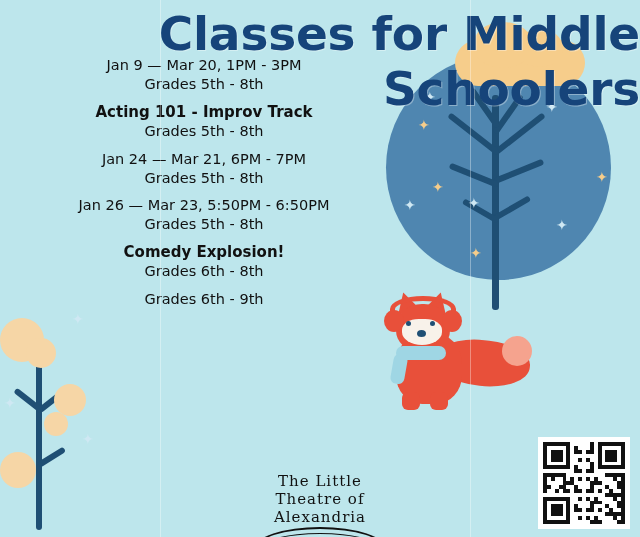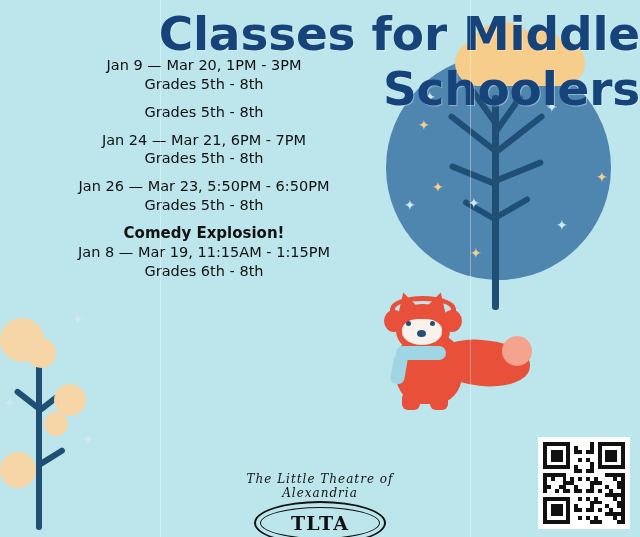--- a/index.html
+++ b/index.html
@@ -285,23 +285,22 @@
     position: absolute;
     left: 245px;
     top: 472px;
     width: 150px;
     height: 58px;
     color: #111;
     text-align: center;
   }
   .logo-arc {
     font-family: "DejaVu Serif", serif;
-    font-size: 12px;
+    font-size: 15px;
     letter-spacing: 1px;
-    font-style: italic;
   }
   .logo-oval {
     margin: 1px auto 0;
     width: 128px;
     height: 40px;
     border: 2px solid #111;
     border-radius: 50%;
     position: relative;
     overflow: hidden;
   }
@@ -419,43 +418,47 @@
   <div class="title">Classes for Middle Schoolers</div>
 
   <div class="classes">
 
     <div class="class-block">
       <div class="class-line">Jan 9 — Mar 20, 1PM - 3PM</div>
       <div class="class-line">Grades 5th - 8th</div>
     </div>
 
     <div class="class-block">
+      <div class="class-name">
+        <span>Acting 101 - Improv Track</span>
+        <span class="class-note"></span>
+      </div>
       <div class="class-line">Grades 5th - 8th</div>
     </div>
 
     <div class="class-block">
       <div class="class-line">Jan 24 — Mar 21, 6PM - 7PM</div>
       <div class="class-line">Grades 5th - 8th</div>
     </div>
 
     <div class="class-block">
       <div class="class-line">Jan 26 — Mar 23, 5:50PM - 6:50PM</div>
       <div class="class-line">Grades 5th - 8th</div>
     </div>
 
     <div class="class-block">
       <div class="class-name">
         <span>Comedy Explosion!</span>
         <span class="class-note"></span>
       </div>
-      <div class="class-line">Jan 8 — Mar 19, 11:15AM - 1:15PM</div>
       <div class="class-line">Grades 6th - 8th</div>
     </div>
 
     <div class="class-block">
+      <div class="class-line">Grades 6th - 9th</div>
     </div>
 
   </div>
 
   <div class="logo">
     <div class="logo-arc">The Little Theatre of Alexandria</div>
     <div class="logo-oval">
       <div class="logo-oval-inner"></div>
       <div class="logo-wings">TLTA</div>
     </div>

